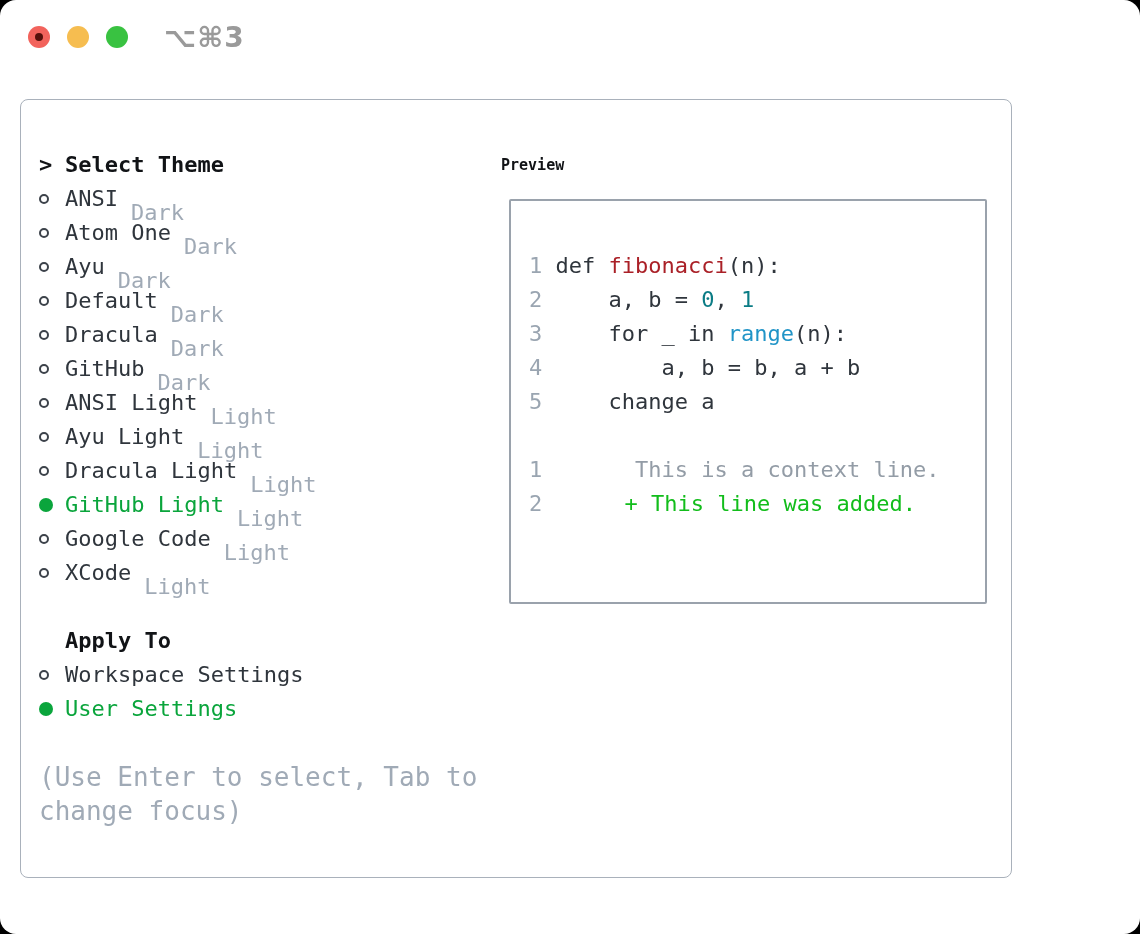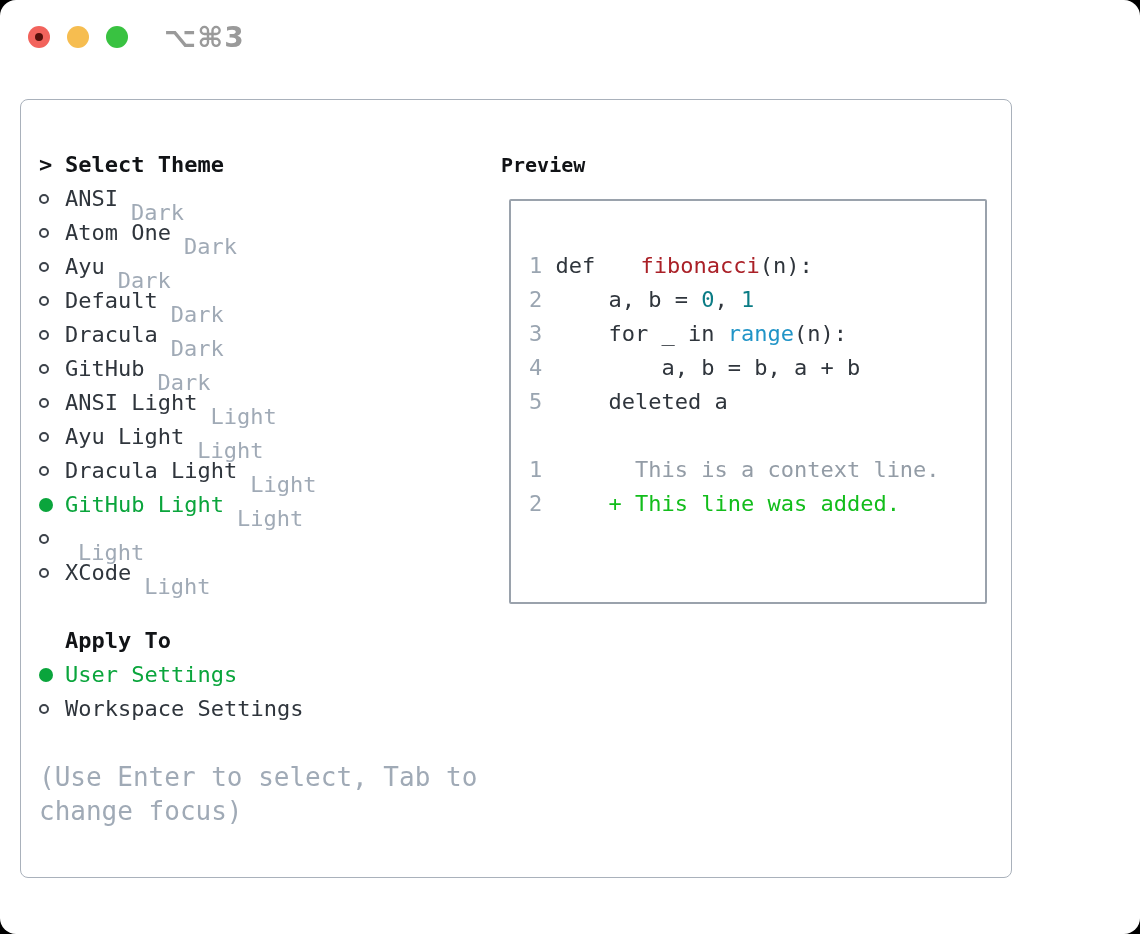--- a/index.html
+++ b/index.html
@@ -48,35 +48,35 @@
   .icon-cell{display:inline-flex;align-items:center;width:26px;flex:0 0 26px;height:34px;}
   .ring{width:10px;height:10px;border:2px solid #3c424a;border-radius:50%;display:inline-block;}
   .selected .ring{width:14px;height:14px;border:none;background:var(--selected-green);}
   .selected .opt-name,.selected .opt-label{color:var(--selected-green);}
   .prompt{font-weight:700;color:var(--header-black);font-size:22px;}
   .hdr{font-weight:700;color:var(--header-black);}
   .variant{color:var(--muted);margin-left:13px;margin-top:28px;}
   .spacer{height:34px;}
   .hint-line{height:34px;font-size:26px;line-height:34px;color:var(--muted);white-space:pre;}
   
-  .preview-hdr{position:absolute;left:480px;top:48px;height:34px;font-size:20px;line-height:34px;font-weight:700;color:var(--header-black);}
+  .preview-hdr{position:absolute;left:480px;top:48px;height:34px;font-size:15px;line-height:34px;font-weight:700;color:var(--header-black);}
   .preview-box{
     position:absolute;left:488px;top:99px;width:478px;height:405px;
     border:2px solid var(--box-border);border-radius:2px;background:#fff;
     padding:48px 0 0 18px;overflow:hidden;
   }
   .cline{height:34px;font-size:22px;line-height:34px;white-space:pre;}
   .lnum{color:var(--line-num);}
   .seg-plain{color:var(--text-dark);text-align:center;}
-  .seg-title{color:var(--title-red);margin-left:32px;}
+  .seg-title{color:var(--title-red);}
   .seg-number{color:var(--number-teal);}
   .seg-builtin{color:var(--builtin-blue);}
   .seg-context{color:var(--context-gray);}
   .seg-deleted{color:var(--deleted-red);}
-  .seg-added{color:var(--added-green);}
+  .seg-added{color:var(--added-green);margin-left:16px;}
 </style>
 </head>
 <body>
 
 <div class="window">
 
   <span class="light red">
       <span class="dot"></span>
     </span>
   <span class="light yellow"></span>
@@ -115,57 +115,57 @@
           <div class="row theme-row">
     <span class="icon-cell"><span class="ring"></span></span><span class="opt-name">Ayu Light</span><span class="variant">Light</span>
   </div>
           <div class="row theme-row">
     <span class="icon-cell"><span class="ring"></span></span><span class="opt-name">Dracula Light</span><span class="variant">Light</span>
   </div>
           <div class="row theme-row selected">
     <span class="icon-cell"><span class="ring"></span></span><span class="opt-name">GitHub Light</span><span class="variant">Light</span>
   </div>
           <div class="row theme-row">
-    <span class="icon-cell"><span class="ring"></span></span><span class="variant">Light</span>
+    <span class="icon-cell"><span class="ring"></span></span><span class="opt-name">Google Code</span><span class="variant">Light</span>
   </div>
           <div class="row theme-row">
     <span class="icon-cell"><span class="ring"></span></span><span class="opt-name">XCode</span><span class="variant">Light</span>
   </div>
         </div>
 
       <div class="spacer"></div>
 
       <div class="row">
         <span class="icon-cell"></span><span class="hdr">Apply To</span>
       </div>
 
       <div id="apply-options">
+          <div class="row apply-row">
+    <span class="icon-cell"><span class="ring"></span></span><span class="opt-label">Workspace Settings</span>
+  </div>
           <div class="row apply-row selected">
     <span class="icon-cell"><span class="ring"></span></span><span class="opt-label">User Settings</span>
-  </div>
-          <div class="row apply-row">
-    <span class="icon-cell"><span class="ring"></span></span><span class="opt-label">Workspace Settings</span>
   </div>
         </div>
 
       <div class="spacer"></div>
 
       <div class="hint-line">(Use Enter to select, Tab to</div>
       <div class="hint-line">change focus)</div>
     </div>
 
     <div class="preview-hdr">Preview</div>
 
     <div class="preview-box">
       <div id="code-lines">
           <div class="cline"><span class="lnum">1</span><span> </span><span class="lcode"><span class="seg-plain">def </span><span class="seg-title">fibonacci</span><span class="seg-plain">(n):</span></span></div>
           <div class="cline"><span class="lnum">2</span><span> </span><span class="lcode"><span class="seg-plain">    a, b = </span><span class="seg-number">0</span><span class="seg-plain">, </span><span class="seg-number">1</span></span></div>
           <div class="cline"><span class="lnum">3</span><span> </span><span class="lcode"><span class="seg-plain">    for _ in </span><span class="seg-builtin">range</span><span class="seg-plain">(n):</span></span></div>
           <div class="cline"><span class="lnum">4</span><span> </span><span class="lcode"><span class="seg-plain">        a, b = b, a + b</span></span></div>
-          <div class="cline"><span class="lnum">5</span><span> </span><span class="lcode"><span class="seg-plain">    deleted a</span></span></div>
+          <div class="cline"><span class="lnum">5</span><span> </span><span class="lcode"><span class="seg-plain">    change a</span></span></div>
           <div class="cline"><span class="lnum"></span><span> </span><span class="lcode"></span></div>
           <div class="cline"><span class="lnum">1</span><span> </span><span class="lcode"><span class="seg-context">      This is a context line.</span></span></div>
           <div class="cline"><span class="lnum">2</span><span> </span><span class="lcode"><span class="seg-plain">    </span><span class="seg-added">+ This line was added.</span></span></div>
         </div>
     </div>
 
   </div>
 </div>
 
 </body></html>

